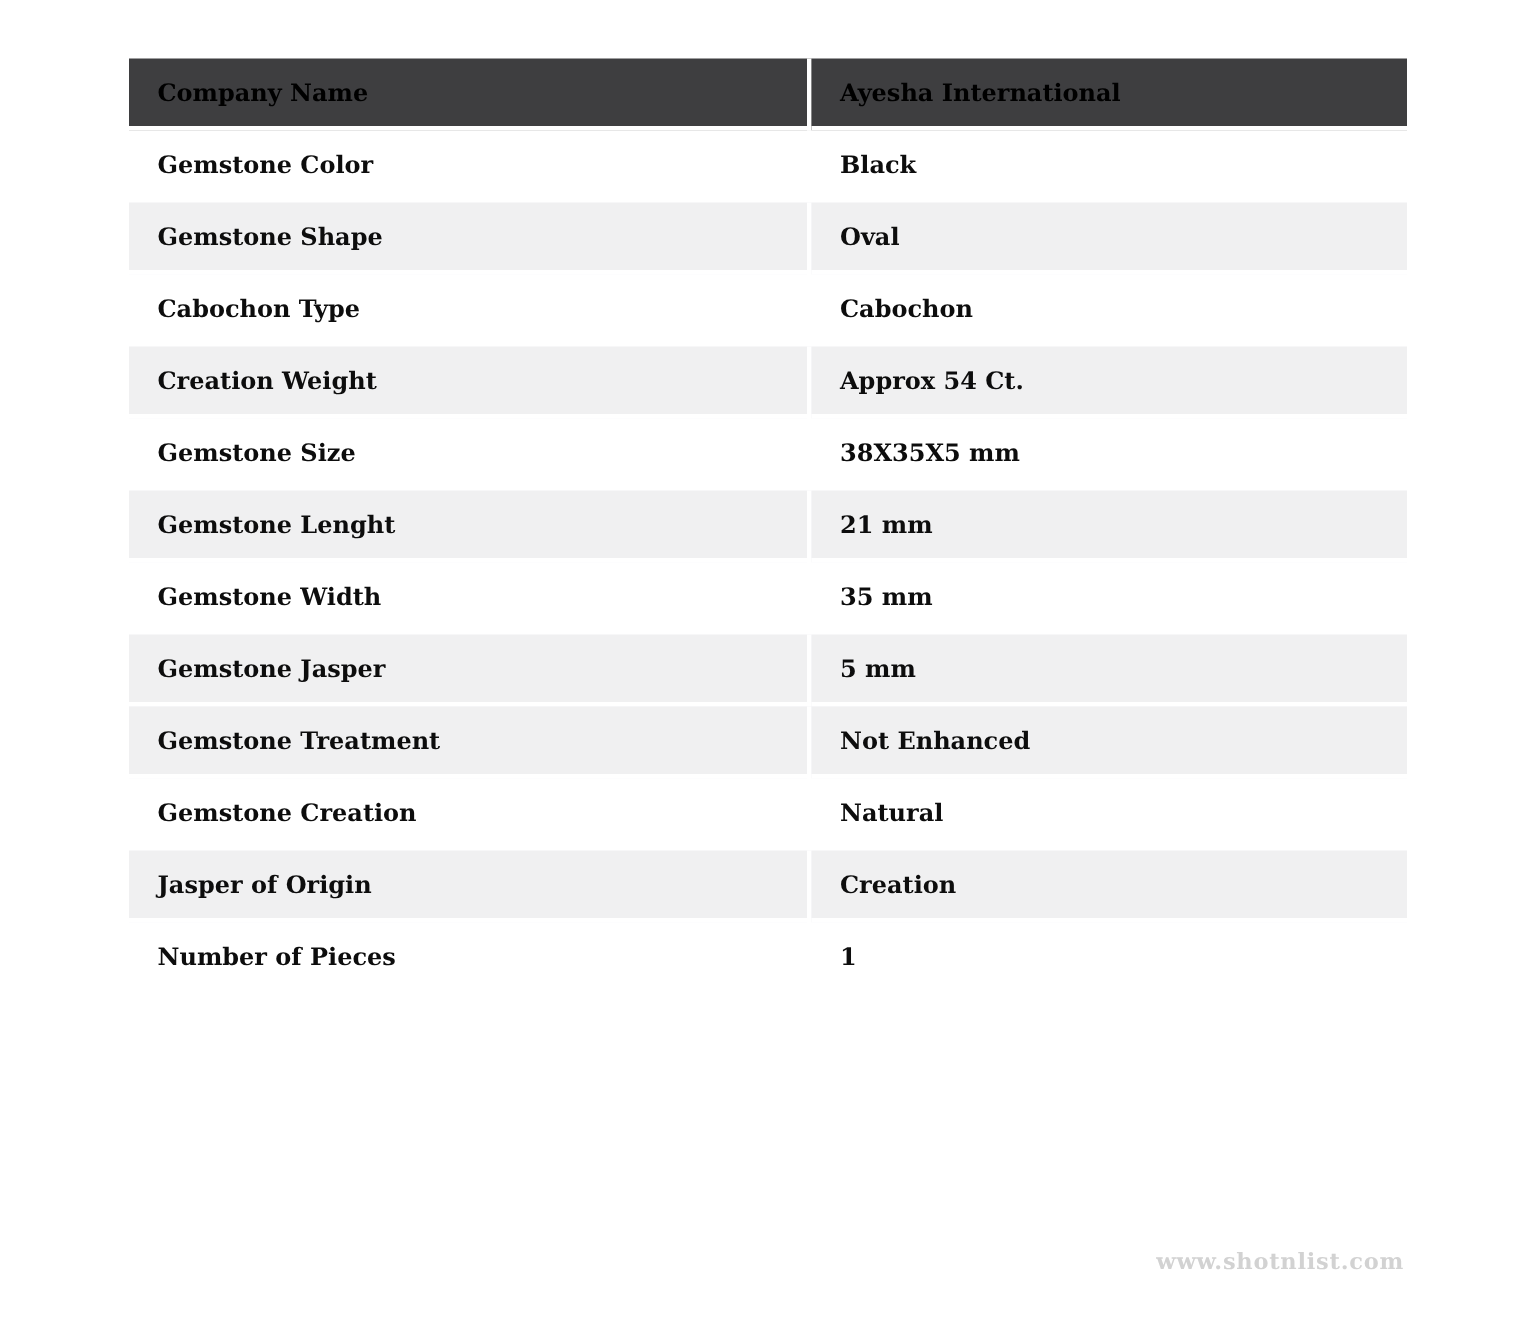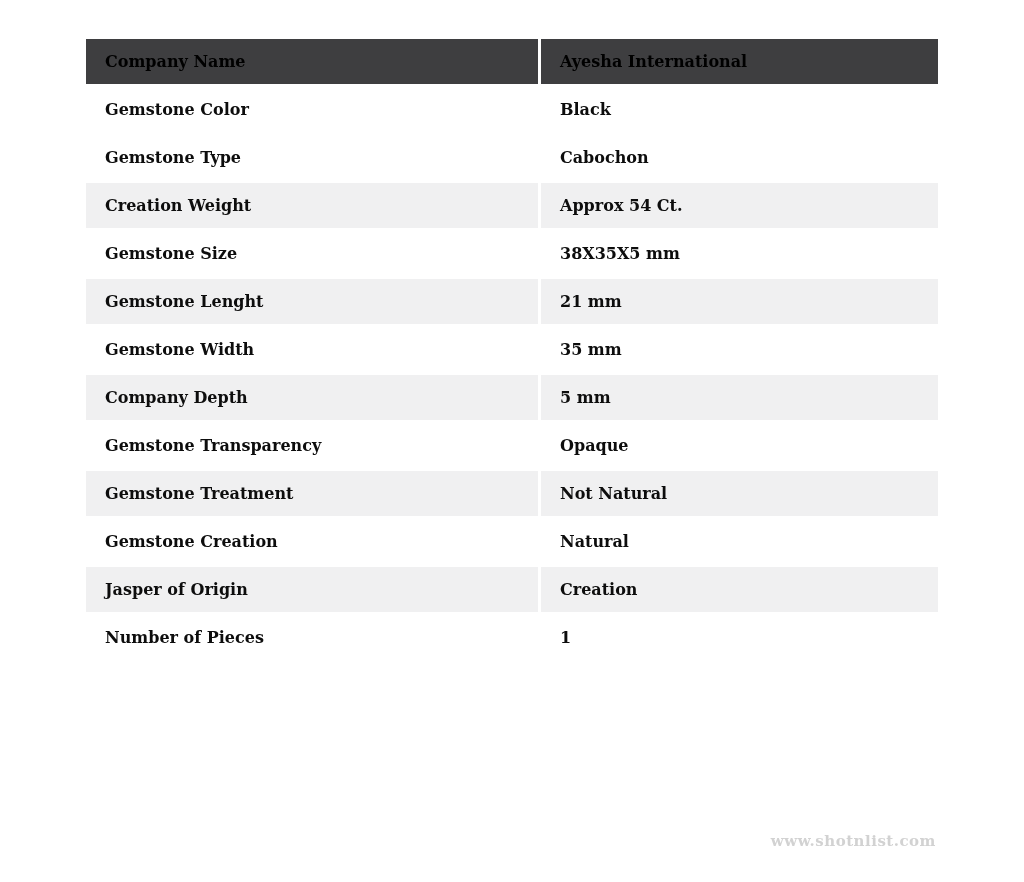--- a/index.html
+++ b/index.html
@@ -83,51 +83,51 @@
           <th class="label-cell">Company Name</th>
           <th class="value-cell">Ayesha International</th>
         </tr>
       </thead>
       <tbody>
 
           <tr>
             <td class="label-cell">Gemstone Color</td>
             <td class="value-cell">Black</td>
           </tr>
+          <tr class="alt">
+            <td class="label-cell">Gemstone Shape</td>
+            <td class="value-cell">Oval</td>
+          </tr>
           <tr>
-            <td class="label-cell">Gemstone Type</td>
+            <td class="label-cell">Cabochon Type</td>
             <td class="value-cell">Cabochon</td>
           </tr>
           <tr class="alt">
             <td class="label-cell">Creation Weight</td>
             <td class="value-cell">Approx 54 Ct.</td>
           </tr>
           <tr>
             <td class="label-cell">Gemstone Size</td>
             <td class="value-cell">38X35X5 mm</td>
           </tr>
           <tr class="alt">
             <td class="label-cell">Gemstone Lenght</td>
             <td class="value-cell">21 mm</td>
           </tr>
           <tr>
             <td class="label-cell">Gemstone Width</td>
             <td class="value-cell">35 mm</td>
           </tr>
           <tr class="alt">
-            <td class="label-cell">Company Depth</td>
+            <td class="label-cell">Gemstone Jasper</td>
             <td class="value-cell">5 mm</td>
-          </tr>
-          <tr>
-            <td class="label-cell">Gemstone Transparency</td>
-            <td class="value-cell">Opaque</td>
           </tr>
           <tr class="alt">
             <td class="label-cell">Gemstone Treatment</td>
-            <td class="value-cell">Not Natural</td>
+            <td class="value-cell">Not Enhanced</td>
           </tr>
           <tr>
             <td class="label-cell">Gemstone Creation</td>
             <td class="value-cell">Natural</td>
           </tr>
           <tr class="alt">
             <td class="label-cell">Jasper of Origin</td>
             <td class="value-cell">Creation</td>
           </tr>
           <tr>

